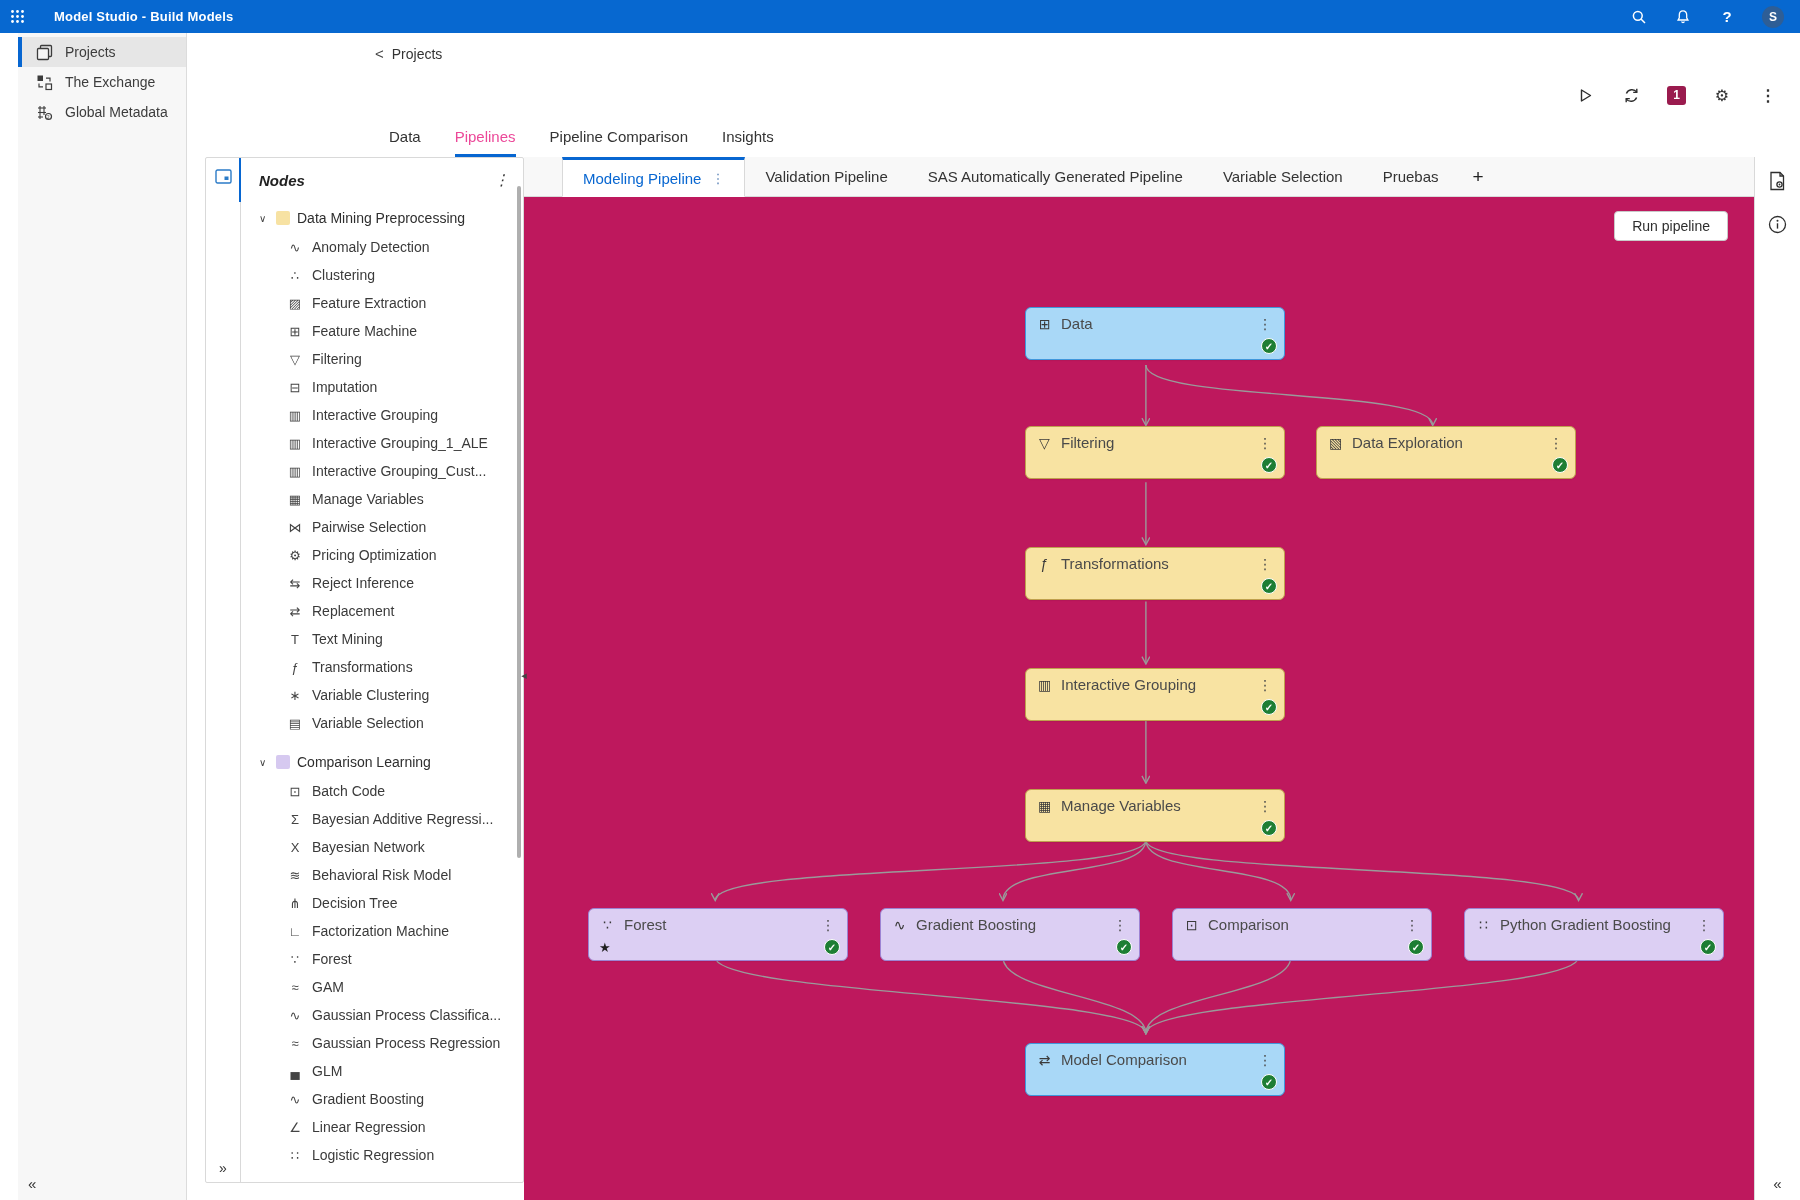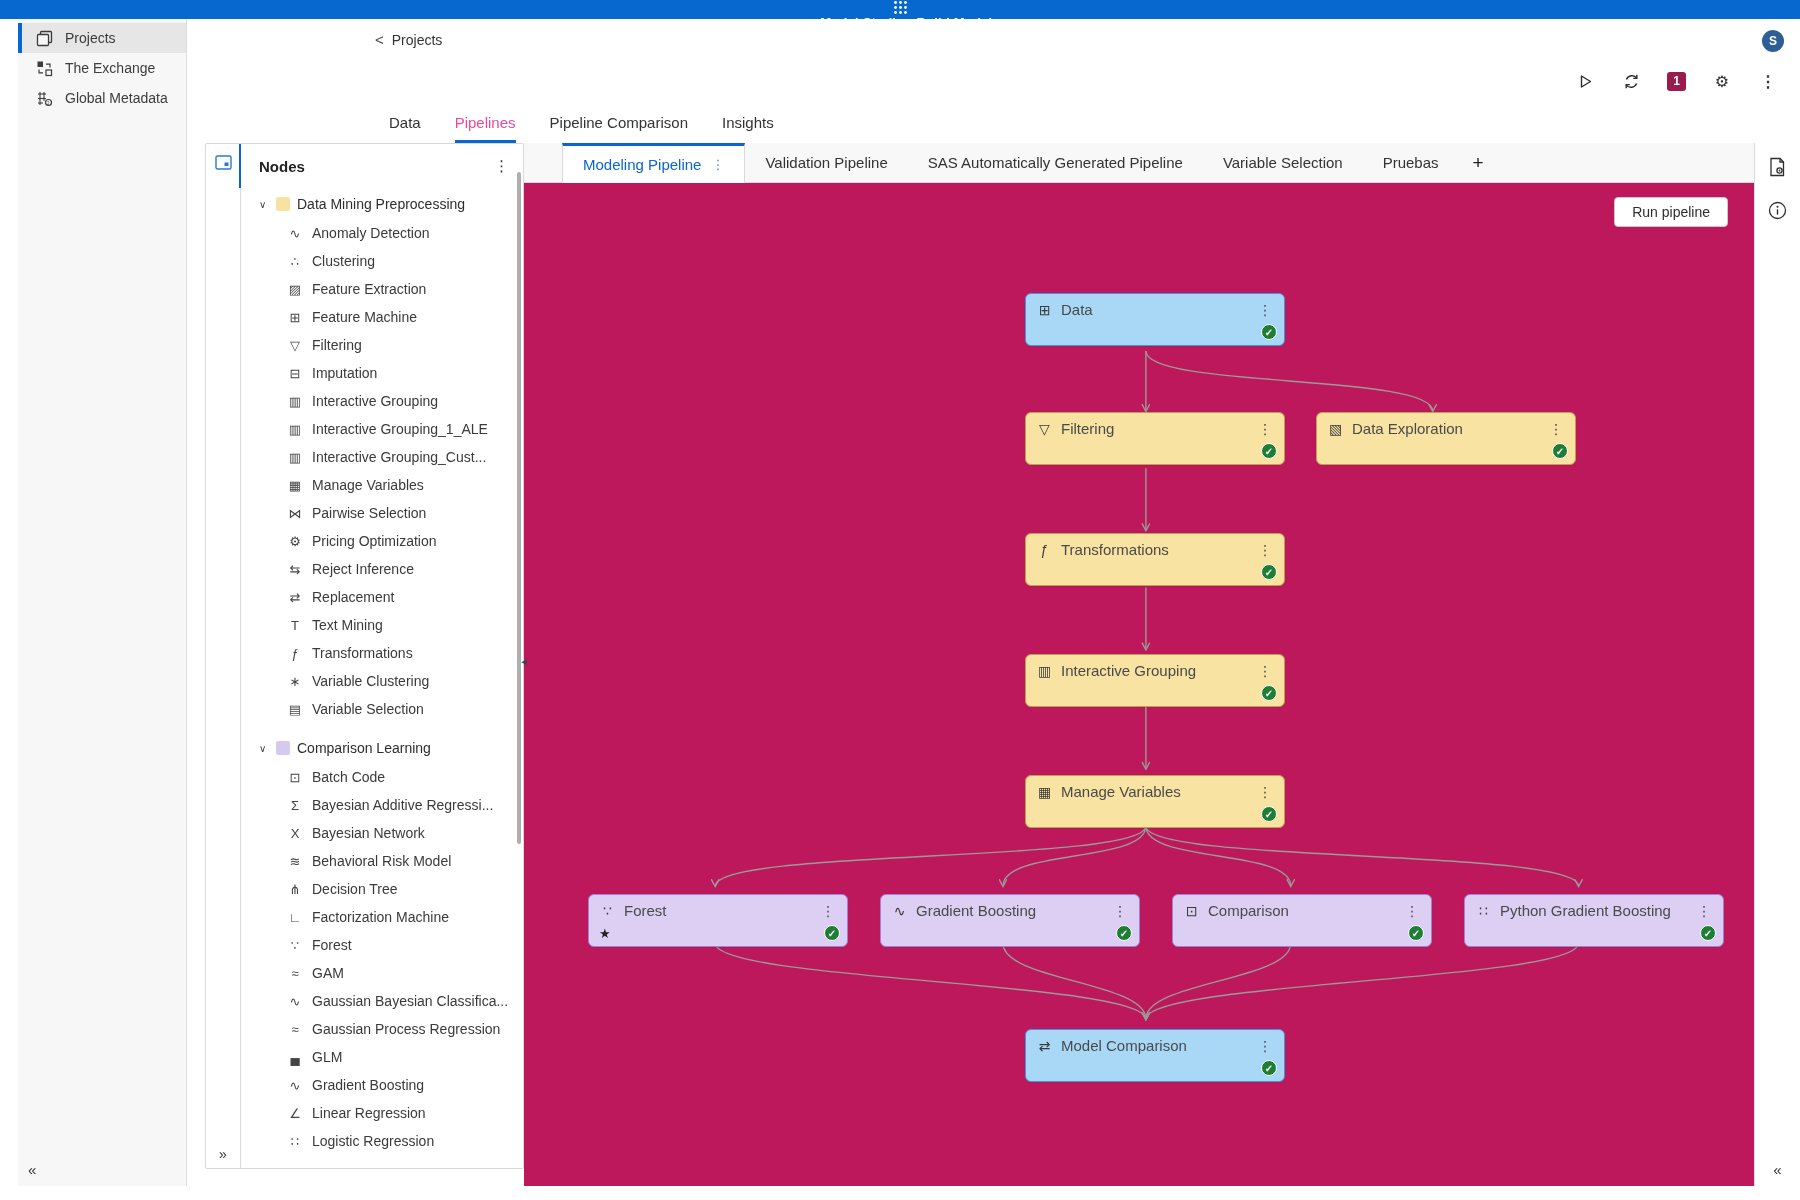--- a/index.html
+++ b/index.html
@@ -1,20 +1,20 @@
 <!DOCTYPE html>
 <html><head>
 <meta charset="utf-8">
 <style>
   * { margin:0; padding:0; box-sizing:border-box; }
   html,body { width:1800px; height:1200px; overflow:hidden;
     font-family:"Liberation Sans", sans-serif; background:#fff; color:#333; }
 
   
-  .topbar { height:19px; background:#0768D0; display:flex; align-items:center; color:#fff;flex-direction:column; }
+  .topbar { height:33px; background:#0768D0; display:flex; align-items:center; color:#fff; }
   .tb-grid { width:34px; display:flex; justify-content:center; cursor:pointer; }
   .tb-title { font-size:13px; font-weight:bold; margin-left:20px; letter-spacing:.2px; }
   .tb-right { margin-left:auto; display:flex; align-items:center; gap:26px; padding-right:16px; }
   .tb-icon { width:18px; height:18px; display:flex; align-items:center; justify-content:center; cursor:pointer; }
   .tb-help { font-size:15px; font-weight:bold; color:#fff; }
   .tb-avatar { width:22px; height:22px; border-radius:50%; background:#2E5E96; color:#fff;
     font-size:12px; font-weight:bold; display:flex; align-items:center; justify-content:center; cursor:pointer; }
 
   .app-body { display:flex; height:1167px;padding-left:18px; }
 
@@ -45,21 +45,21 @@
   .workarea { flex:1; display:flex; min-height:0; padding-left:18px; }
 
   .nodes-box { width:319px; flex:0 0 319px; border:1px solid #D9D9D9; border-radius:2px;
     margin-top:0; height:1026px; display:flex; position:relative; background:#fff; }
   .nstrip { width:35px; border-right:1px solid #D9D9D9; position:relative; }
   .nstrip-blue { position:absolute; right:-1px; top:0; width:2px; height:44px; background:#0766D1; }
   .nstrip-toggle { margin:11px auto 0; display:block; cursor:pointer; }
   .nstrip-expand { position:absolute; bottom:6px; left:0; width:100%; text-align:center;
     font-size:14px; color:#333; cursor:pointer; }
   .npanel { flex:1; display:flex; flex-direction:column; min-height:0; }
-  .npanel-head { display:flex; align-items:center; padding:13px 10px 6px 18px; }
+  .npanel-head { display:flex; align-items:center; padding:13px 10px 6px 18px;font-style:italic; }
   .npanel-title { font-size:15px; font-weight:bold; color:#222; }
   .npanel-kebab { margin-left:auto; font-size:15px; color:#333; cursor:pointer; padding:0 4px; }
   .nlist { flex:1; overflow:hidden; padding-top:8px; position:relative; }
   .ncat { display:flex; align-items:center; gap:7px; padding-left:18px; height:30px; font-size:14px; color:#2e2e2e; cursor:pointer; }
   .ncat-chevron { font-size:10px; color:#444; width:10px; }
   .ncat-swatch { width:14px; height:14px; border-radius:2px; display:inline-block; }
   .nitem { display:flex; align-items:center; gap:9px; padding-left:46px; height:28px; font-size:14px; color:#3a3a3a; cursor:pointer; white-space:nowrap; }
   .nitem-icon { width:16px; text-align:center; font-size:13px; color:#444; flex:0 0 16px; }
   .cat-gap { height:10px; }
   .nscrollbar { position:absolute; right:2px; top:28px; width:4px; height:672px; background:#AFAFAF; border-radius:2px; cursor:pointer; }
@@ -338,21 +338,21 @@
               <div class="nitem">
                 <span class="nitem-icon">∵</span>
                 <span>Forest</span>
               </div>
               <div class="nitem">
                 <span class="nitem-icon">≈</span>
                 <span>GAM</span>
               </div>
               <div class="nitem">
                 <span class="nitem-icon">∿</span>
-                <span>Gaussian Bayesian Classifica...</span>
+                <span>Gaussian Process Classifica...</span>
               </div>
               <div class="nitem">
                 <span class="nitem-icon">≈</span>
                 <span>Gaussian Process Regression</span>
               </div>
               <div class="nitem">
                 <span class="nitem-icon">▄</span>
                 <span>GLM</span>
               </div>
               <div class="nitem">

